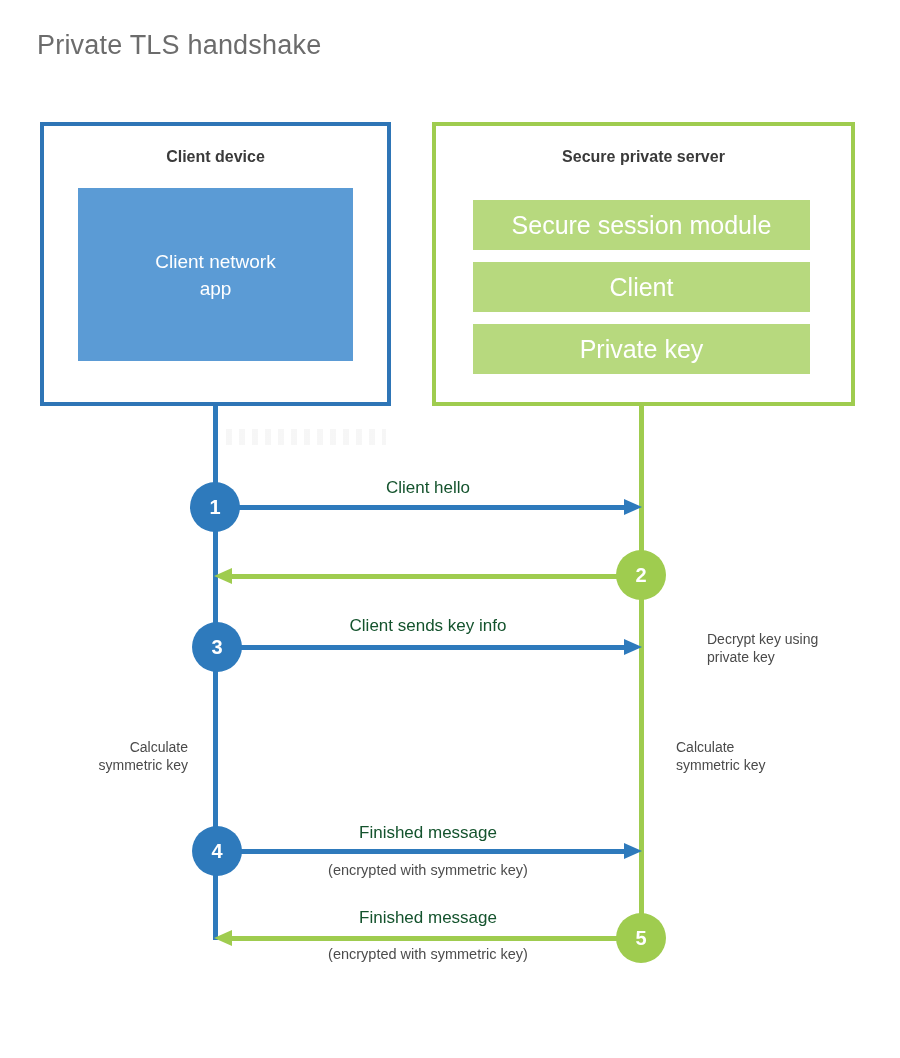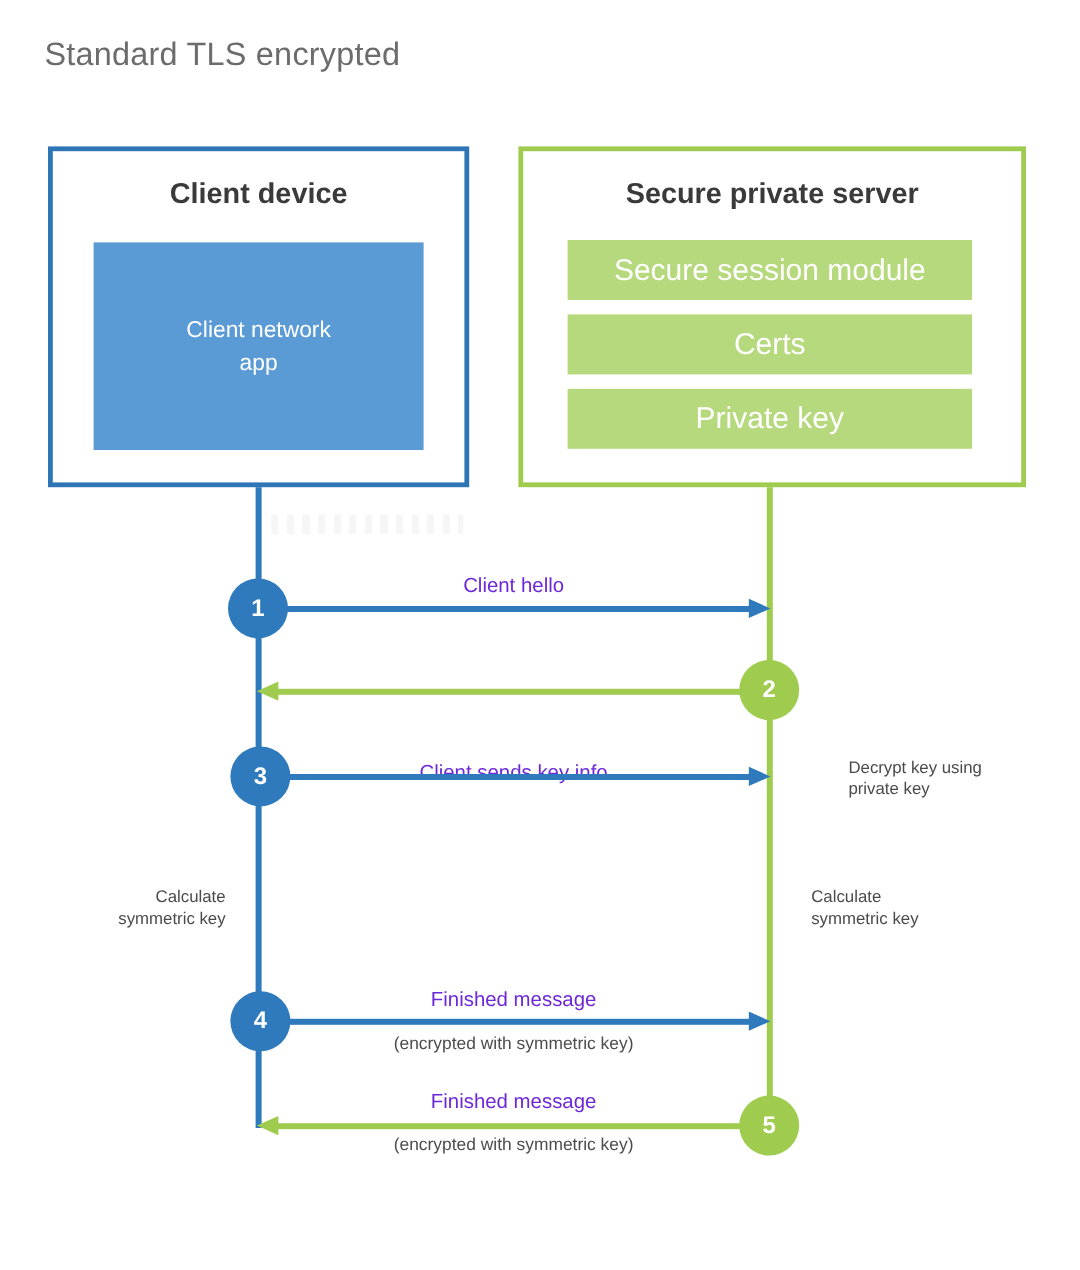--- a/index.html
+++ b/index.html
@@ -10,24 +10,24 @@
   .title{
     position:absolute;left:37px;top:30px;margin:0;
     font-size:27px;font-weight:400;color:#6c6c6c;letter-spacing:.2px;
   }
   
   .box{position:absolute;top:122px;height:284px;background:#fff;box-sizing:border-box;}
   .client-box{left:40px;width:351px;border:4px solid var(--blue_border,#2e75b6);}
   .server-box{left:432px;width:423px;border:4px solid var(--green,#9fcc4f);}
   .box-heading{
     position:absolute;left:0;right:0;top:22px;text-align:center;
-    font-size:24px;font-weight:bold;color:#3a3a3a;
+    font-size:16px;font-weight:bold;color:#3a3a3a;
   }
   .client-app{
-    position:absolute;left:34px;top:76px;width:275px;height:173px;
+    position:absolute;left:34px;top:62px;width:275px;height:173px;
     background:var(--blue_fill,#5b9bd5);color:#ffffff;font-size:19px;line-height:27px;
     display:flex;align-items:center;justify-content:center;text-align:center;white-space:pre-line;
   }
   .server-bar{
     position:absolute;left:37px;width:337px;height:50px;
     background:var(--green_fill,#b7d97e);color:#ffffff;font-size:25px;
     display:flex;align-items:center;justify-content:center;text-align:center;
   }
   
   .lifeline{position:absolute;width:5px;}
@@ -53,50 +53,50 @@
   .num-circle{
     position:absolute;width:50px;height:50px;border-radius:50%;
     color:#ffffff;font-size:20px;font-weight:bold;
     display:flex;align-items:center;justify-content:center;
   }
   .num-circle.blue{background:var(--blue,#2e7abc);}
   .num-circle.green{background:var(--green,#9fcc4f);}
   
   .msg-label{
     position:absolute;left:215px;width:426px;text-align:center;
-    font-size:17px;color:#6d28d9;
+    font-size:17px;color:#14532d;
   }
   .msg-sub{
     position:absolute;left:215px;width:426px;text-align:center;
     font-size:14.5px;color:#4c4c4c;
   }
   
   .side-note{
     position:absolute;font-size:14px;color:#4a4a4a;line-height:17.5px;white-space:pre-line;
   }
   .side-note.right-col{left:676px;width:150px;text-align:left;}
   .side-note.left-col{left:48px;width:140px;text-align:right;}
 </style>
 </head>
 <body>
 
 <div class="canvas">
 
-  <h1 class="title">Standard TLS encrypted</h1>
+  <h1 class="title">Private TLS handshake</h1>
 
   <div class="box client-box">
     <div class="box-heading">Client device</div>
     <div class="client-app">Client network
 app</div>
   </div>
 
   <div class="box server-box">
     <div class="box-heading">Secure private server</div>
     <div class="server-bar" style="top:74px;">Secure session module</div>
-    <div class="server-bar" style="top:136px;">Certs</div>
+    <div class="server-bar" style="top:136px;">Client</div>
     <div class="server-bar" style="top:198px;">Private key</div>
   </div>
 
   <div class="lifeline blue" style="left:213px;top:406px;height:534px;"></div>
   <div class="lifeline green" style="left:639px;top:406px;height:532px;"></div>
 
   <div class="ghost-dashes"></div>
 
   <div class="msg-label" style="top:478px;">Client hello</div>
   <div class="arrow right blue" style="left:215px;top:499px;width:427px;">
@@ -108,21 +108,21 @@
   </div>
 
   <div class="arrow left green" style="left:214px;top:568px;width:427px;">
     <div class="shaft"></div>
     <div class="head"></div>
   </div>
   <div class="num-circle green" style="left:616px;top:550px;">
     <span>2</span>
   </div>
 
-  <div class="msg-label" style="top:634px;">Client sends key info</div>
+  <div class="msg-label" style="top:616px;">Client sends key info</div>
   <div class="arrow right blue" style="left:217px;top:639px;width:425px;">
     <div class="shaft"></div>
     <div class="head"></div>
   </div>
   <div class="num-circle blue" style="left:192px;top:622px;">
     <span>3</span>
   </div>
   <div class="side-note right-col" style="top:631px;margin-left:31px;">Decrypt key using
 private key</div>
 

